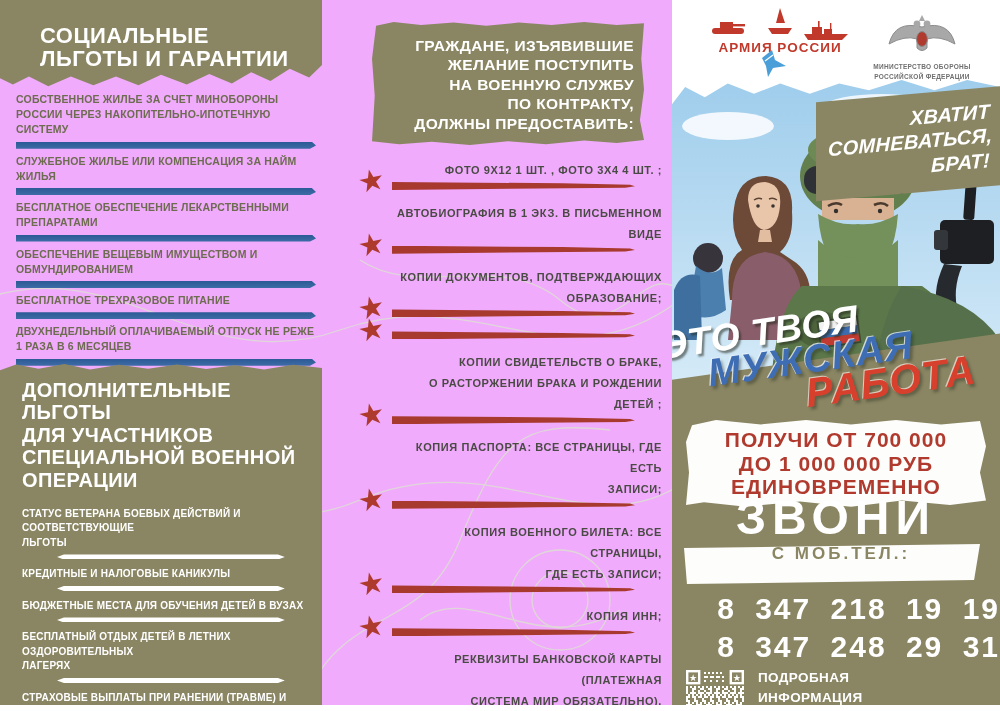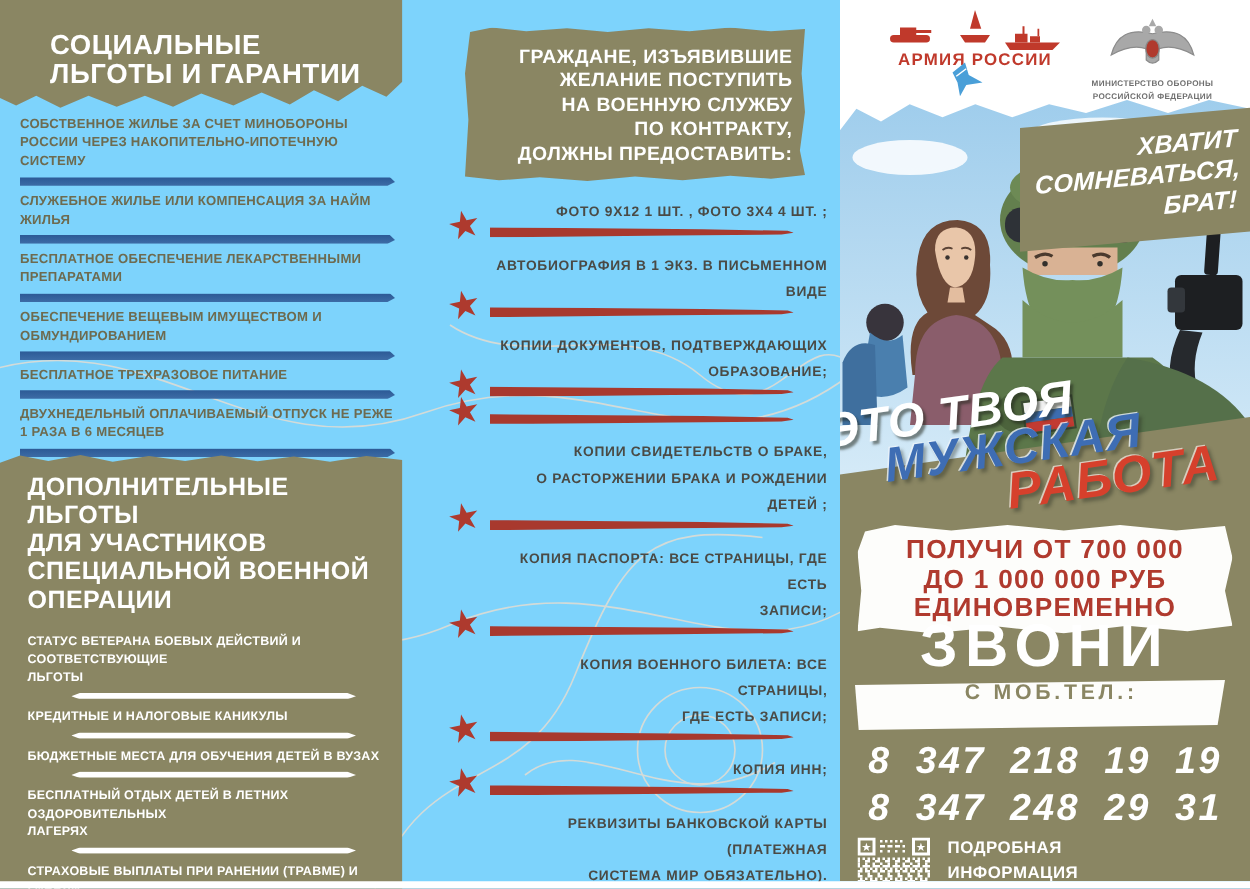--- a/index.html
+++ b/index.html
@@ -1,16 +1,16 @@
 <!DOCTYPE html>
 <html><head>
 <meta charset="utf-8">
 <style>
   html,body{margin:0;padding:0;background:#888;}
-  #page{position:relative;width:1000px;height:711px;background:#7dd3fc;overflow:hidden;
+  #page{position:relative;width:1000px;height:711px;background:#f0abfc;overflow:hidden;
         font-family:"Liberation Sans","DejaVu Sans",sans-serif;}
   .bg-pattern{position:absolute;inset:0;z-index:0;}
   
   .left-col{position:absolute;left:0;top:0;width:330px;height:711px;z-index:2;}
   .olive-block{background:#8a8663;color:#fff;}
   .social-title{position:absolute;left:0;top:0;width:322px;height:88px;padding:24px 10px 0 40px;box-sizing:border-box;
     font-size:22px;font-weight:800;letter-spacing:.5px;line-height:1.05;
     clip-path:polygon(0 0,100% 0,100% 74%,96% 88%,90% 78%,84% 92%,78% 82%,72% 95%,65% 84%,58% 96%,50% 85%,43% 97%,36% 87%,29% 97%,22% 87%,15% 98%,9% 87%,4% 96%,0 89%);}
   .social-items{position:absolute;left:16px;top:92px;width:300px;display:flex;flex-direction:column;gap:5px;}
   .benefit-text{font-size:10.5px;font-weight:700;line-height:1.45;letter-spacing:.2px;color:#6d6b50;white-space:pre-line;}
@@ -58,22 +58,22 @@
   .pay-block{position:absolute;left:14px;top:8px;width:300px;padding:8px 0 9px;background:#fdfdfb;text-align:center;
     color:#b03a2e;font-weight:800;font-size:21px;line-height:1.12;letter-spacing:1px;white-space:pre-line;
     clip-path:polygon(2% 6%,10% 0,25% 5%,40% 0,55% 5%,70% 0,85% 5%,98% 1%,100% 30%,98% 60%,100% 92%,88% 97%,72% 92%,55% 99%,38% 93%,20% 99%,6% 94%,0 97%,1% 60%,0 25%);}
   .zvoni{position:absolute;left:0;top:78px;width:328px;text-align:center;color:#fff;
     font-size:48px;font-weight:800;letter-spacing:6px;}
   .tel-strip{position:absolute;left:12px;top:132px;width:296px;height:40px;background:#fdfdfb;
     display:flex;align-items:center;gap:20px;padding:0 0 0 18px;box-sizing:border-box;
     clip-path:polygon(0 10%,100% 0,98% 90%,1% 100%);flex-direction:column;}
   .tel-label{color:#8a8663;font-weight:800;font-size:17px;letter-spacing:3px;}
   .tel-short{color:#b03a2e;font-weight:800;font-size:38px;letter-spacing:2px;margin-top:-4px;}
-  .phones{position:absolute;left:0;top:178px;width:328px;text-align:center;color:#fff;
-    font-weight:800;font-size:30px;line-height:1.25;letter-spacing:2px;word-spacing:9px;white-space:pre-line;font-style:italic;}
+  .phones{position:absolute;left:0;top:178px;width:328px;text-align:right;color:#fff;
+    font-weight:800;font-size:30px;line-height:1.25;letter-spacing:2px;word-spacing:9px;white-space:pre-line;}
   .bottom-row{position:absolute;left:14px;top:258px;display:flex;gap:14px;align-items:flex-start;}
   .qr{width:58px;height:58px;}
   .site-info{color:#fff;font-weight:800;font-size:13.5px;line-height:1.5;letter-spacing:.4px;white-space:pre-line;margin-top:-2px;}
   .bottom-strip{position:absolute;left:0;bottom:0;width:1000px;height:6px;background:#fff;z-index:5;}
 </style>
 </head>
 <body>
 
 <div id="page">
 

